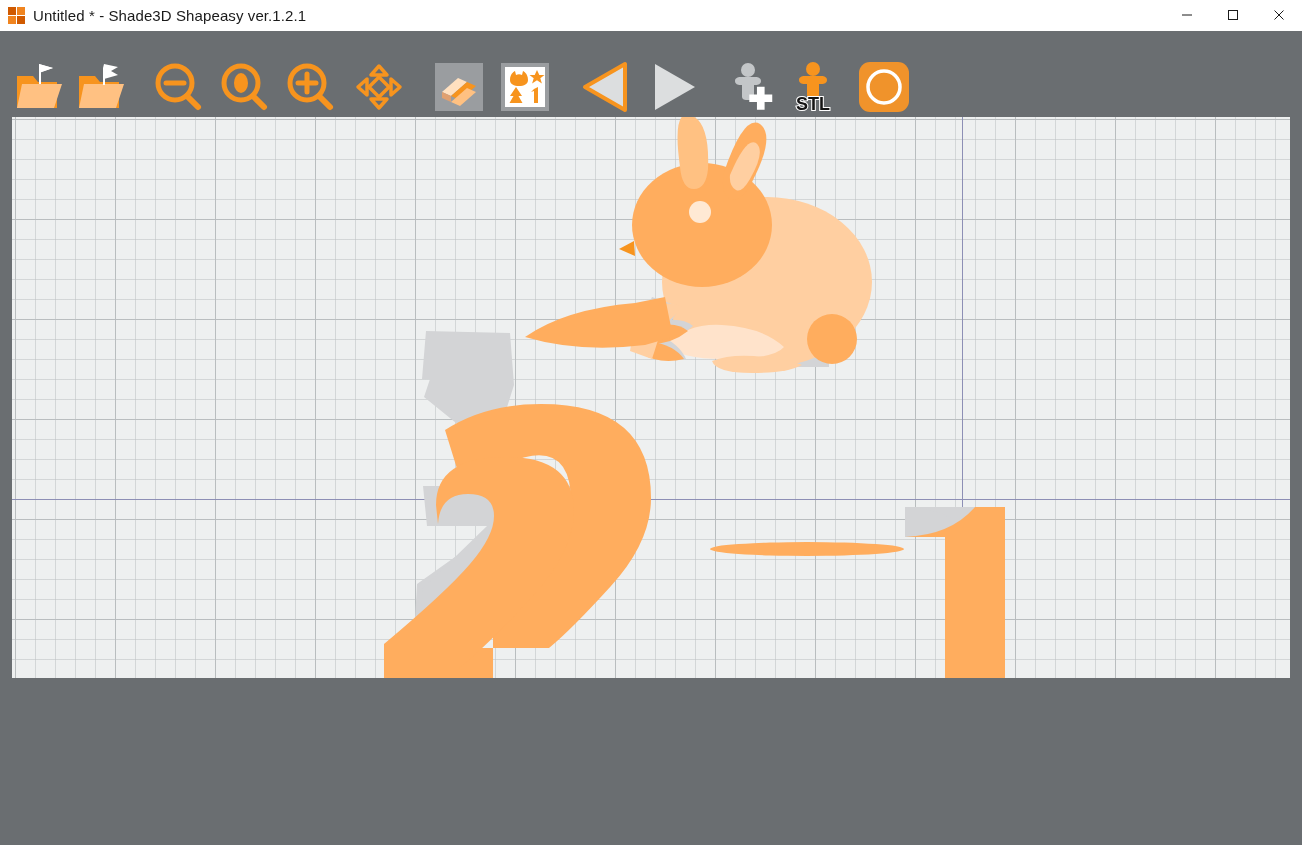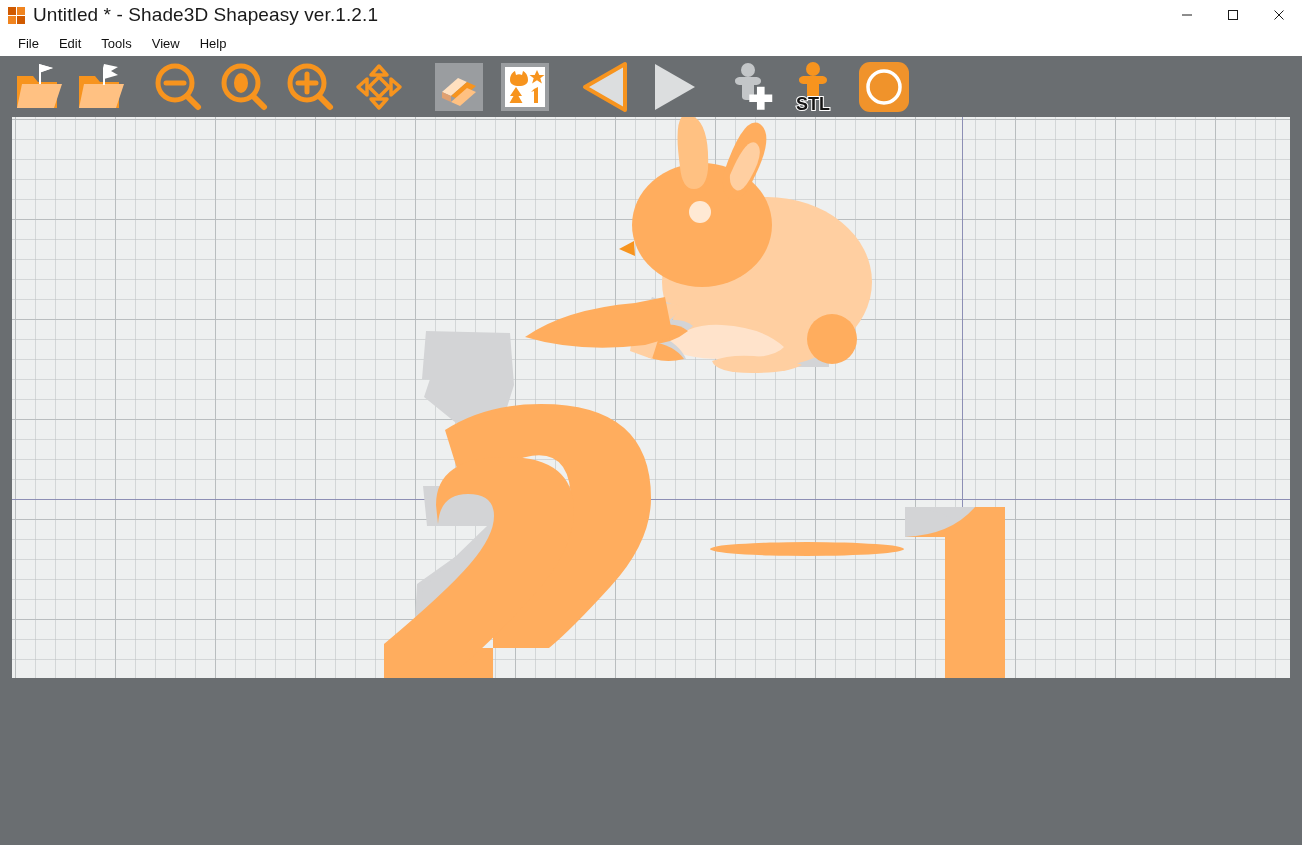--- a/index.html
+++ b/index.html
@@ -18,21 +18,21 @@
   }
   .app-icon{
     width:17px;height:17px;margin-left:8px;margin-right:8px;
     position:relative;flex:none;
   }
   .app-icon .sq{position:absolute;background:#e8710a;}
   .app-icon .s1{left:0;top:0;width:8px;height:8px;background:#d05a00;}
   .app-icon .s2{left:9px;top:0;width:8px;height:8px;background:#f0841f;}
   .app-icon .s3{left:0;top:9px;width:8px;height:8px;background:#f0841f;}
   .app-icon .s4{left:9px;top:9px;width:8px;height:8px;background:#d05a00;}
-  .title-text{font-size:19px;color:#1a1a1a;white-space:nowrap;letter-spacing:.1px;}
+  .title-text{font-size:15px;color:#1a1a1a;white-space:nowrap;letter-spacing:.1px;}
   .win-ctrls{position:absolute;right:0;top:0;height:30px;display:flex;}
   .win-btn{
     width:46px;height:30px;display:flex;align-items:center;justify-content:center;
     font-size:13px;color:#1b1b1b;
   }
 
   
   .menubar{
     position:absolute;left:0;top:30px;width:1302px;height:26px;
     background:#ffffff;display:flex;align-items:center;padding-left:8px;
@@ -96,27 +96,20 @@
       </div>
       <div class="win-btn close">
         <svg width="12" height="12" viewBox="0 0 12 12">
             <line x1="1.5" y1="1.5" x2="10.5" y2="10.5" stroke="#1b1b1b" stroke-width="1"></line>
             <line x1="10.5" y1="1.5" x2="1.5" y2="10.5" stroke="#1b1b1b" stroke-width="1"></line>
           </svg>
       </div>
     </div>
   </div>
 
-  <div class="menubar">
-    <div class="menu-item">File</div>
-    <div class="menu-item">Edit</div>
-    <div class="menu-item">Tools</div>
-    <div class="menu-item">View</div>
-    <div class="menu-item">Help</div>
-  </div>
 
   <div class="toolbar">
 
     <div class="tb" style="width:62px;height:61px;margin-left:6px;">
       <svg width="56" height="54" viewBox="0 0 56 54">
         <path d="M8 16 h16 l5 6 h19 v26 H8 Z" fill="#f7941e"></path>
         <path d="M13 24 h40 l-8 24 H8 Z" fill="#ffc182"></path>
         <path d="M30 4 l0 20 l2 0 l0 -12 l12 -4 z" fill="#ffffff"></path>
         <path d="M30 4 l14 4 l-14 5 z" fill="#ffffff"></path>
       </svg>

